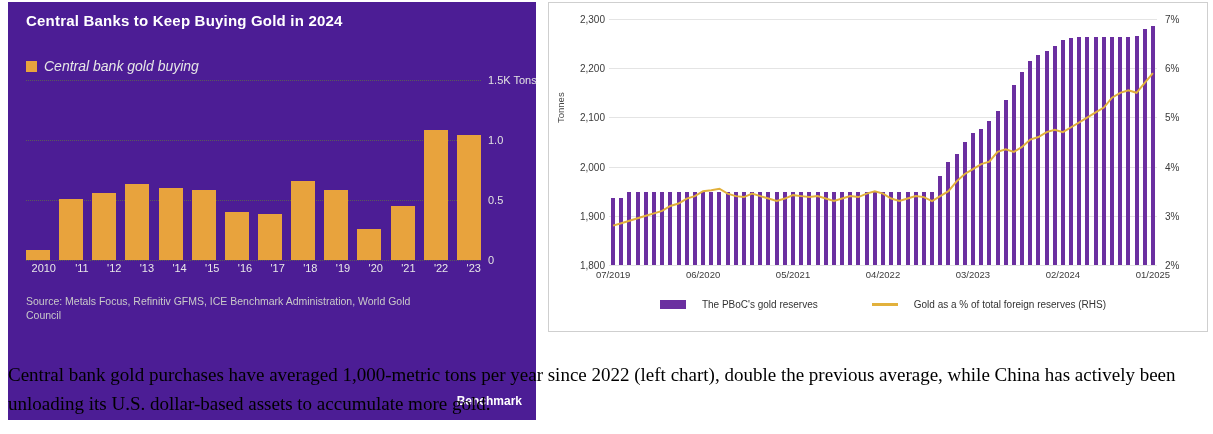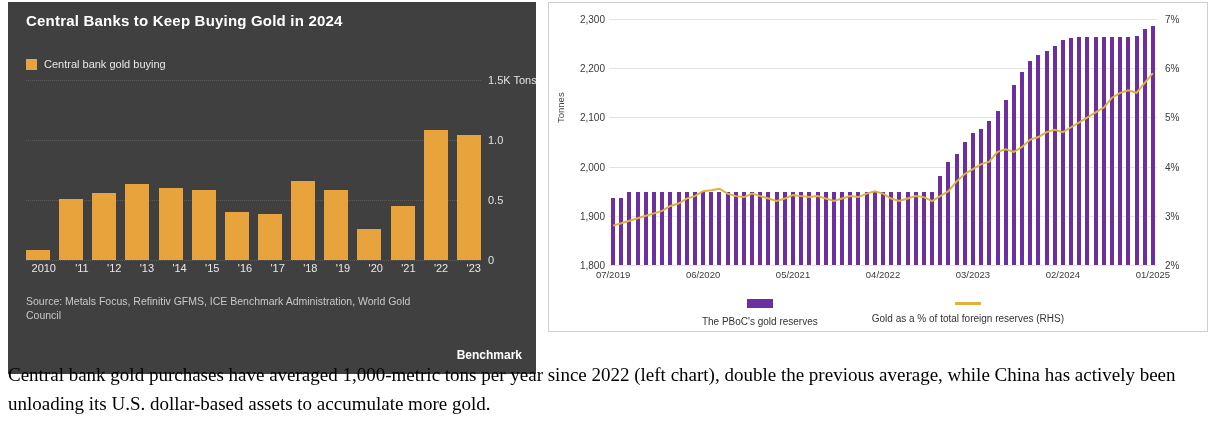--- a/index.html
+++ b/index.html
@@ -22,22 +22,22 @@
     width: 1213px;
     height: 434px;
   }
 
   
   #left-panel {
     position: absolute;
     left: 8px;
     top: 2px;
     width: 528px;
-    height: 372px;
-    background: #404040;
+    height: 418px;
+    background: #4c1d95;
     color: #ffffff;
     box-sizing: border-box;
   }
   #left-title {
     position: absolute;
     left: 18px; top: 10px;
     font-size: 15px;
     font-weight: bold;
     letter-spacing: 0.2px;
     color: #ffffff;
@@ -54,22 +54,23 @@
     display: flex;
     align-items: center;
     gap: 7px;
   }
   #left-legend .swatch {
     width: 11px; height: 11px;
     background: #e8a33d;
     display: inline-block;
   }
   #left-legend .lbl {
-    font-size: 11px;
+    font-size: 14px;
     color: #e6e6e6;
+    font-style: italic;
   }
 
   
   #left-plot {
     position: absolute;
     left: 18px;
     top: 78px;
     width: 455px;
     height: 180px;
   }
@@ -223,22 +224,21 @@
     top: 296px;
     width: 548px;
     display: flex;
     justify-content: center;
     gap: 54px;
     align-items: center;
   }
   #r-legend .item {
     display: flex;
     align-items: center;
-    gap: 8px;
-    flex-direction: column;
+    gap: 16px;
   }
   #r-legend .bar-sw {
     width: 26px; height: 9px;
     background: #6b2fa0;
   }
   #r-legend .line-sw {
     width: 26px; height: 3px;
     background: #e2b13c;
   }
   #r-legend .lbl {

